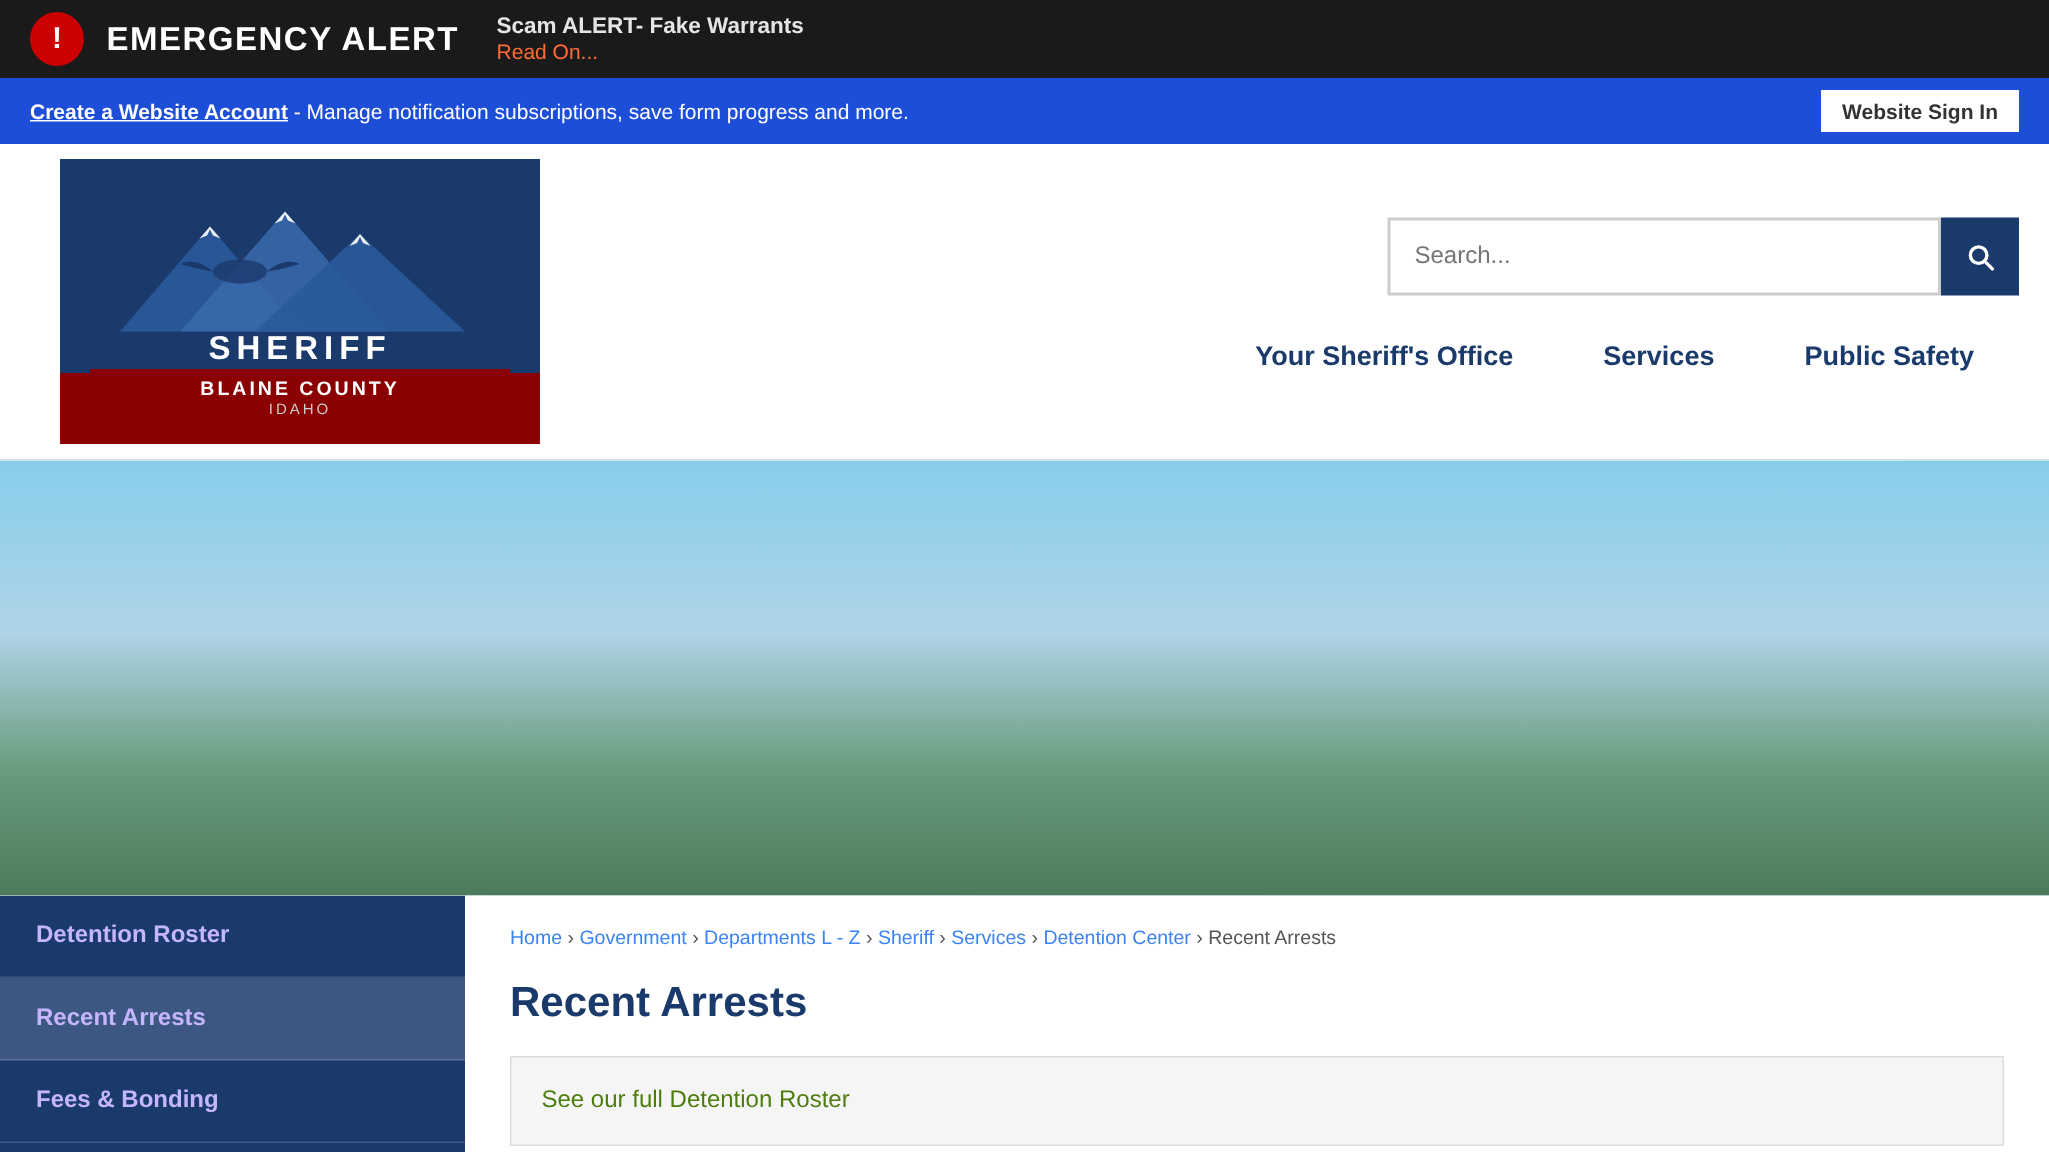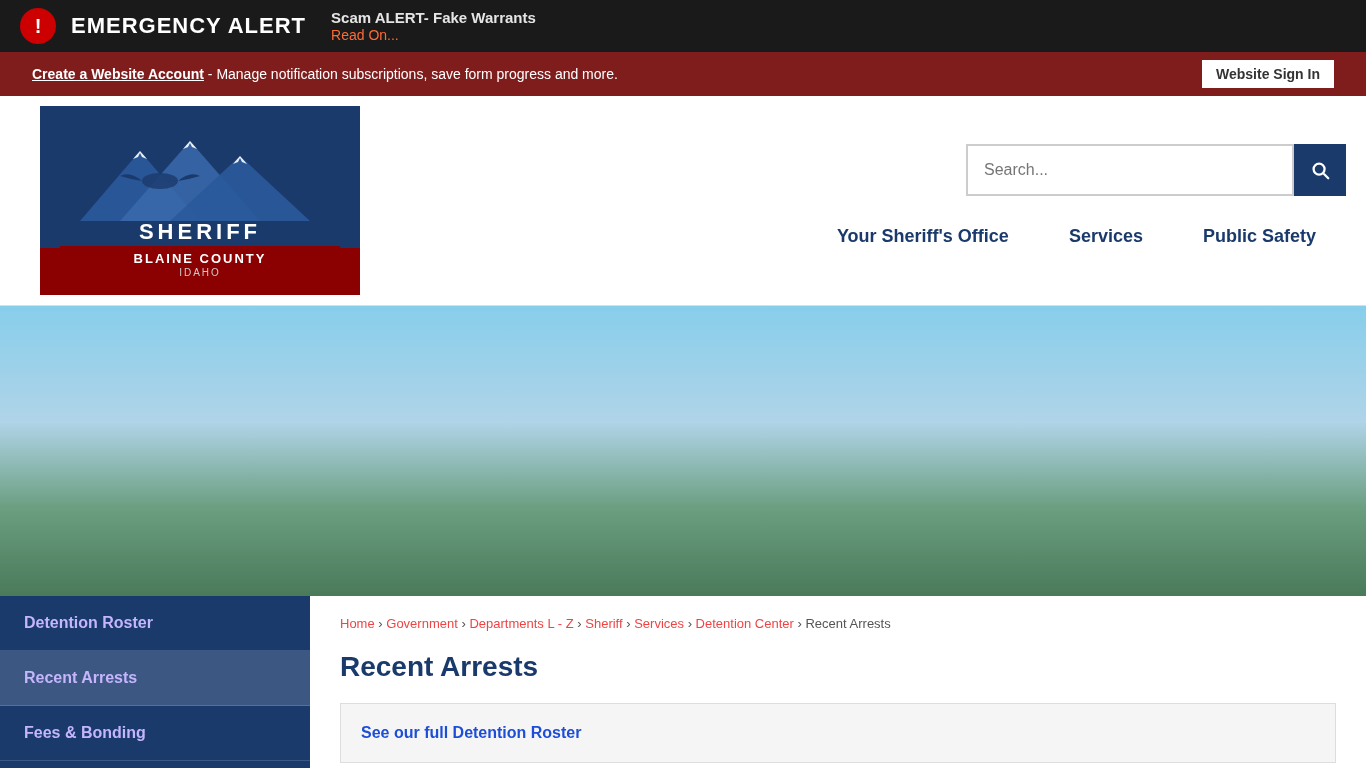--- a/index.html
+++ b/index.html
@@ -45,26 +45,26 @@
     }
     .emergency-read-on {
       font-size: 14px;
       color: #ff6b35;
       text-decoration: none;
       cursor: pointer;
     }
 
     
     .account-bar {
-      background: #7f1d1d;
+      background: #1d4ed8;
       color: #fff;
       display: flex;
       align-items: center;
       justify-content: space-between;
-      padding: 8px 32px;
+      padding: 8px 20px;
       font-size: 14px;
       min-height: 42px;
     }
     .account-bar a {
       color: #fff;
       font-weight: bold;
       text-decoration: underline;
       cursor: pointer;
     }
     .account-bar span {
@@ -113,21 +113,21 @@
       display: flex;
       flex-direction: column;
       justify-content: center;
       align-items: flex-end;
       padding: 10px 0;
       gap: 20px;
     }
     .search-area {
       display: flex;
       gap: 0;
-      width: 380px;
+      width: 421px;
     }
     .search-input {
       flex: 1;
       border: 2px solid #ccc;
       padding: 12px 16px;
       font-size: 16px;
       outline: none;
       height: 52px;
     }
     .search-btn {
@@ -201,42 +201,42 @@
     .content-area {
       flex: 1;
       padding: 20px 30px;
     }
     .breadcrumb {
       font-size: 13px;
       color: #555;
       margin-bottom: 20px;
     }
     .breadcrumb a {
-      color: #ef4444;
+      color: #3b82f6;
       text-decoration: none;
       cursor: pointer;
     }
     .breadcrumb span {
       color: #555;
     }
     .page-title {
       font-size: 28px;
       font-weight: bold;
       color: #1a3a6b;
       margin-bottom: 20px;
     }
     .detention-box {
       background: #f5f5f5;
       border: 1px solid #ddd;
       padding: 20px;
     }
     .detention-link {
-      color: #1d4ed8;
+      color: #4d7c0f;
       font-size: 16px;
-      font-weight: 700;
+      font-weight: 400;
       text-decoration: none;
       cursor: pointer;
     }
   </style>
 </head>
 <body>
 
 <div class="emergency-bar">
   <div class="emergency-icon">
     <span>!</span>

